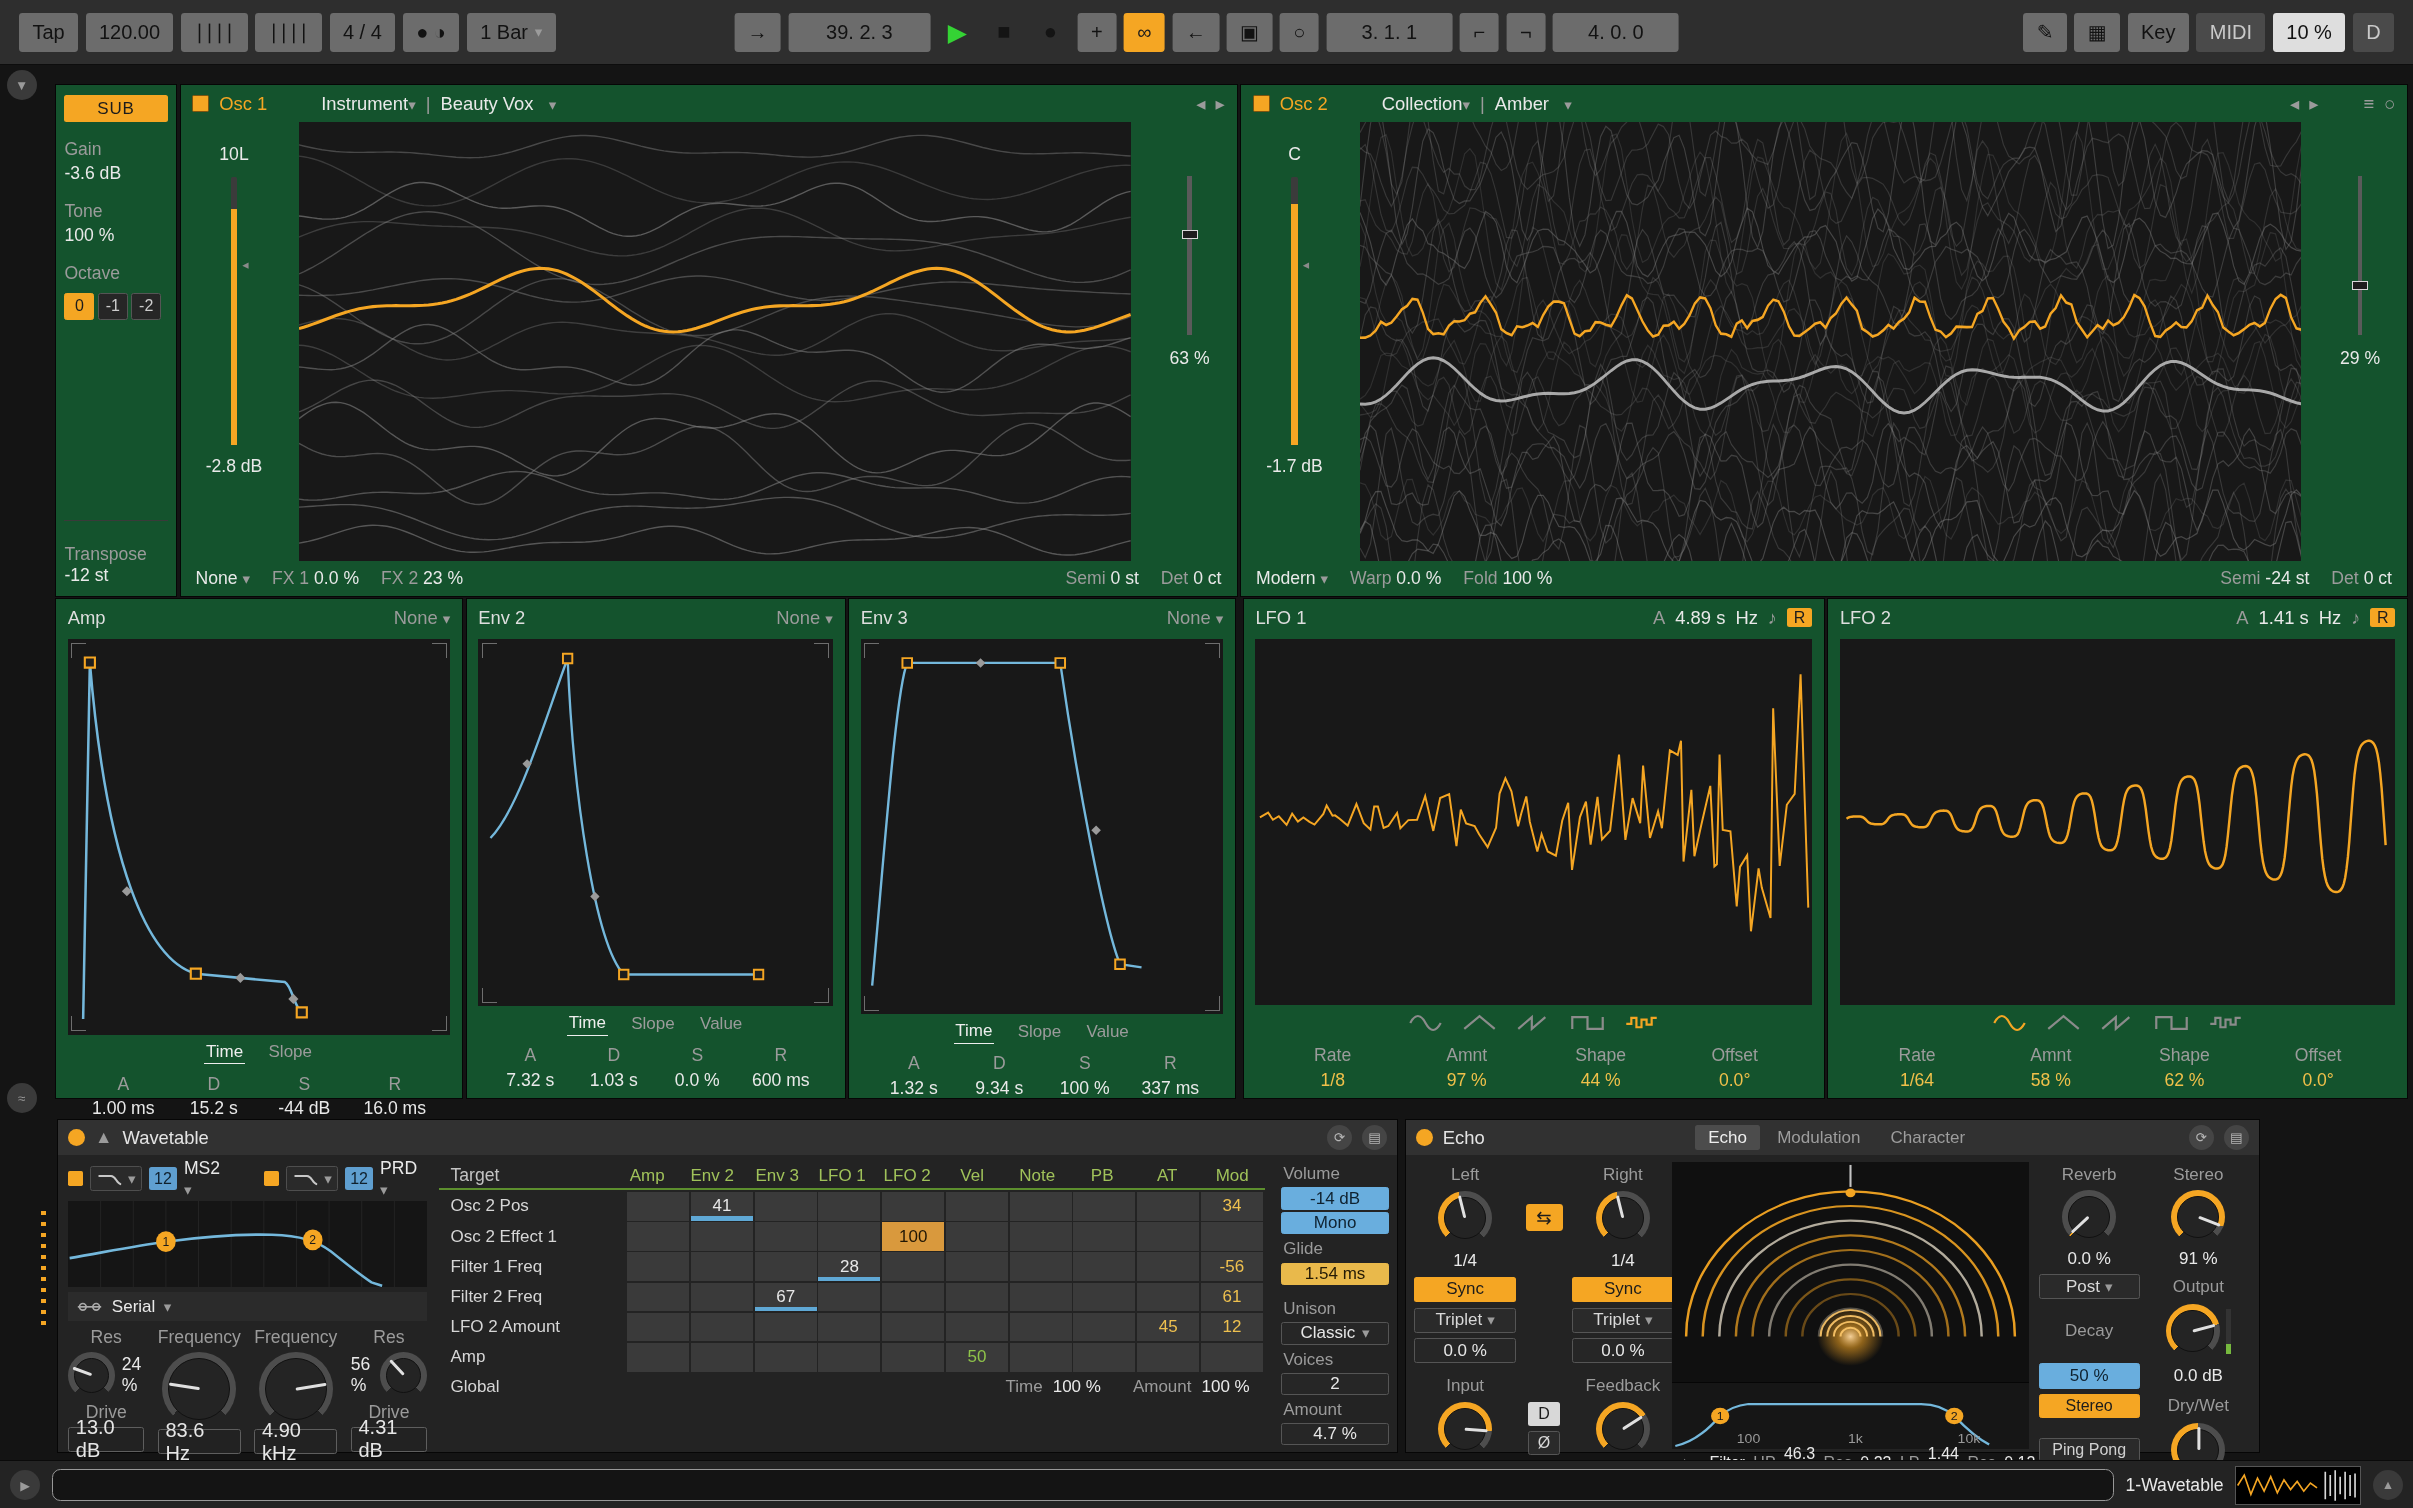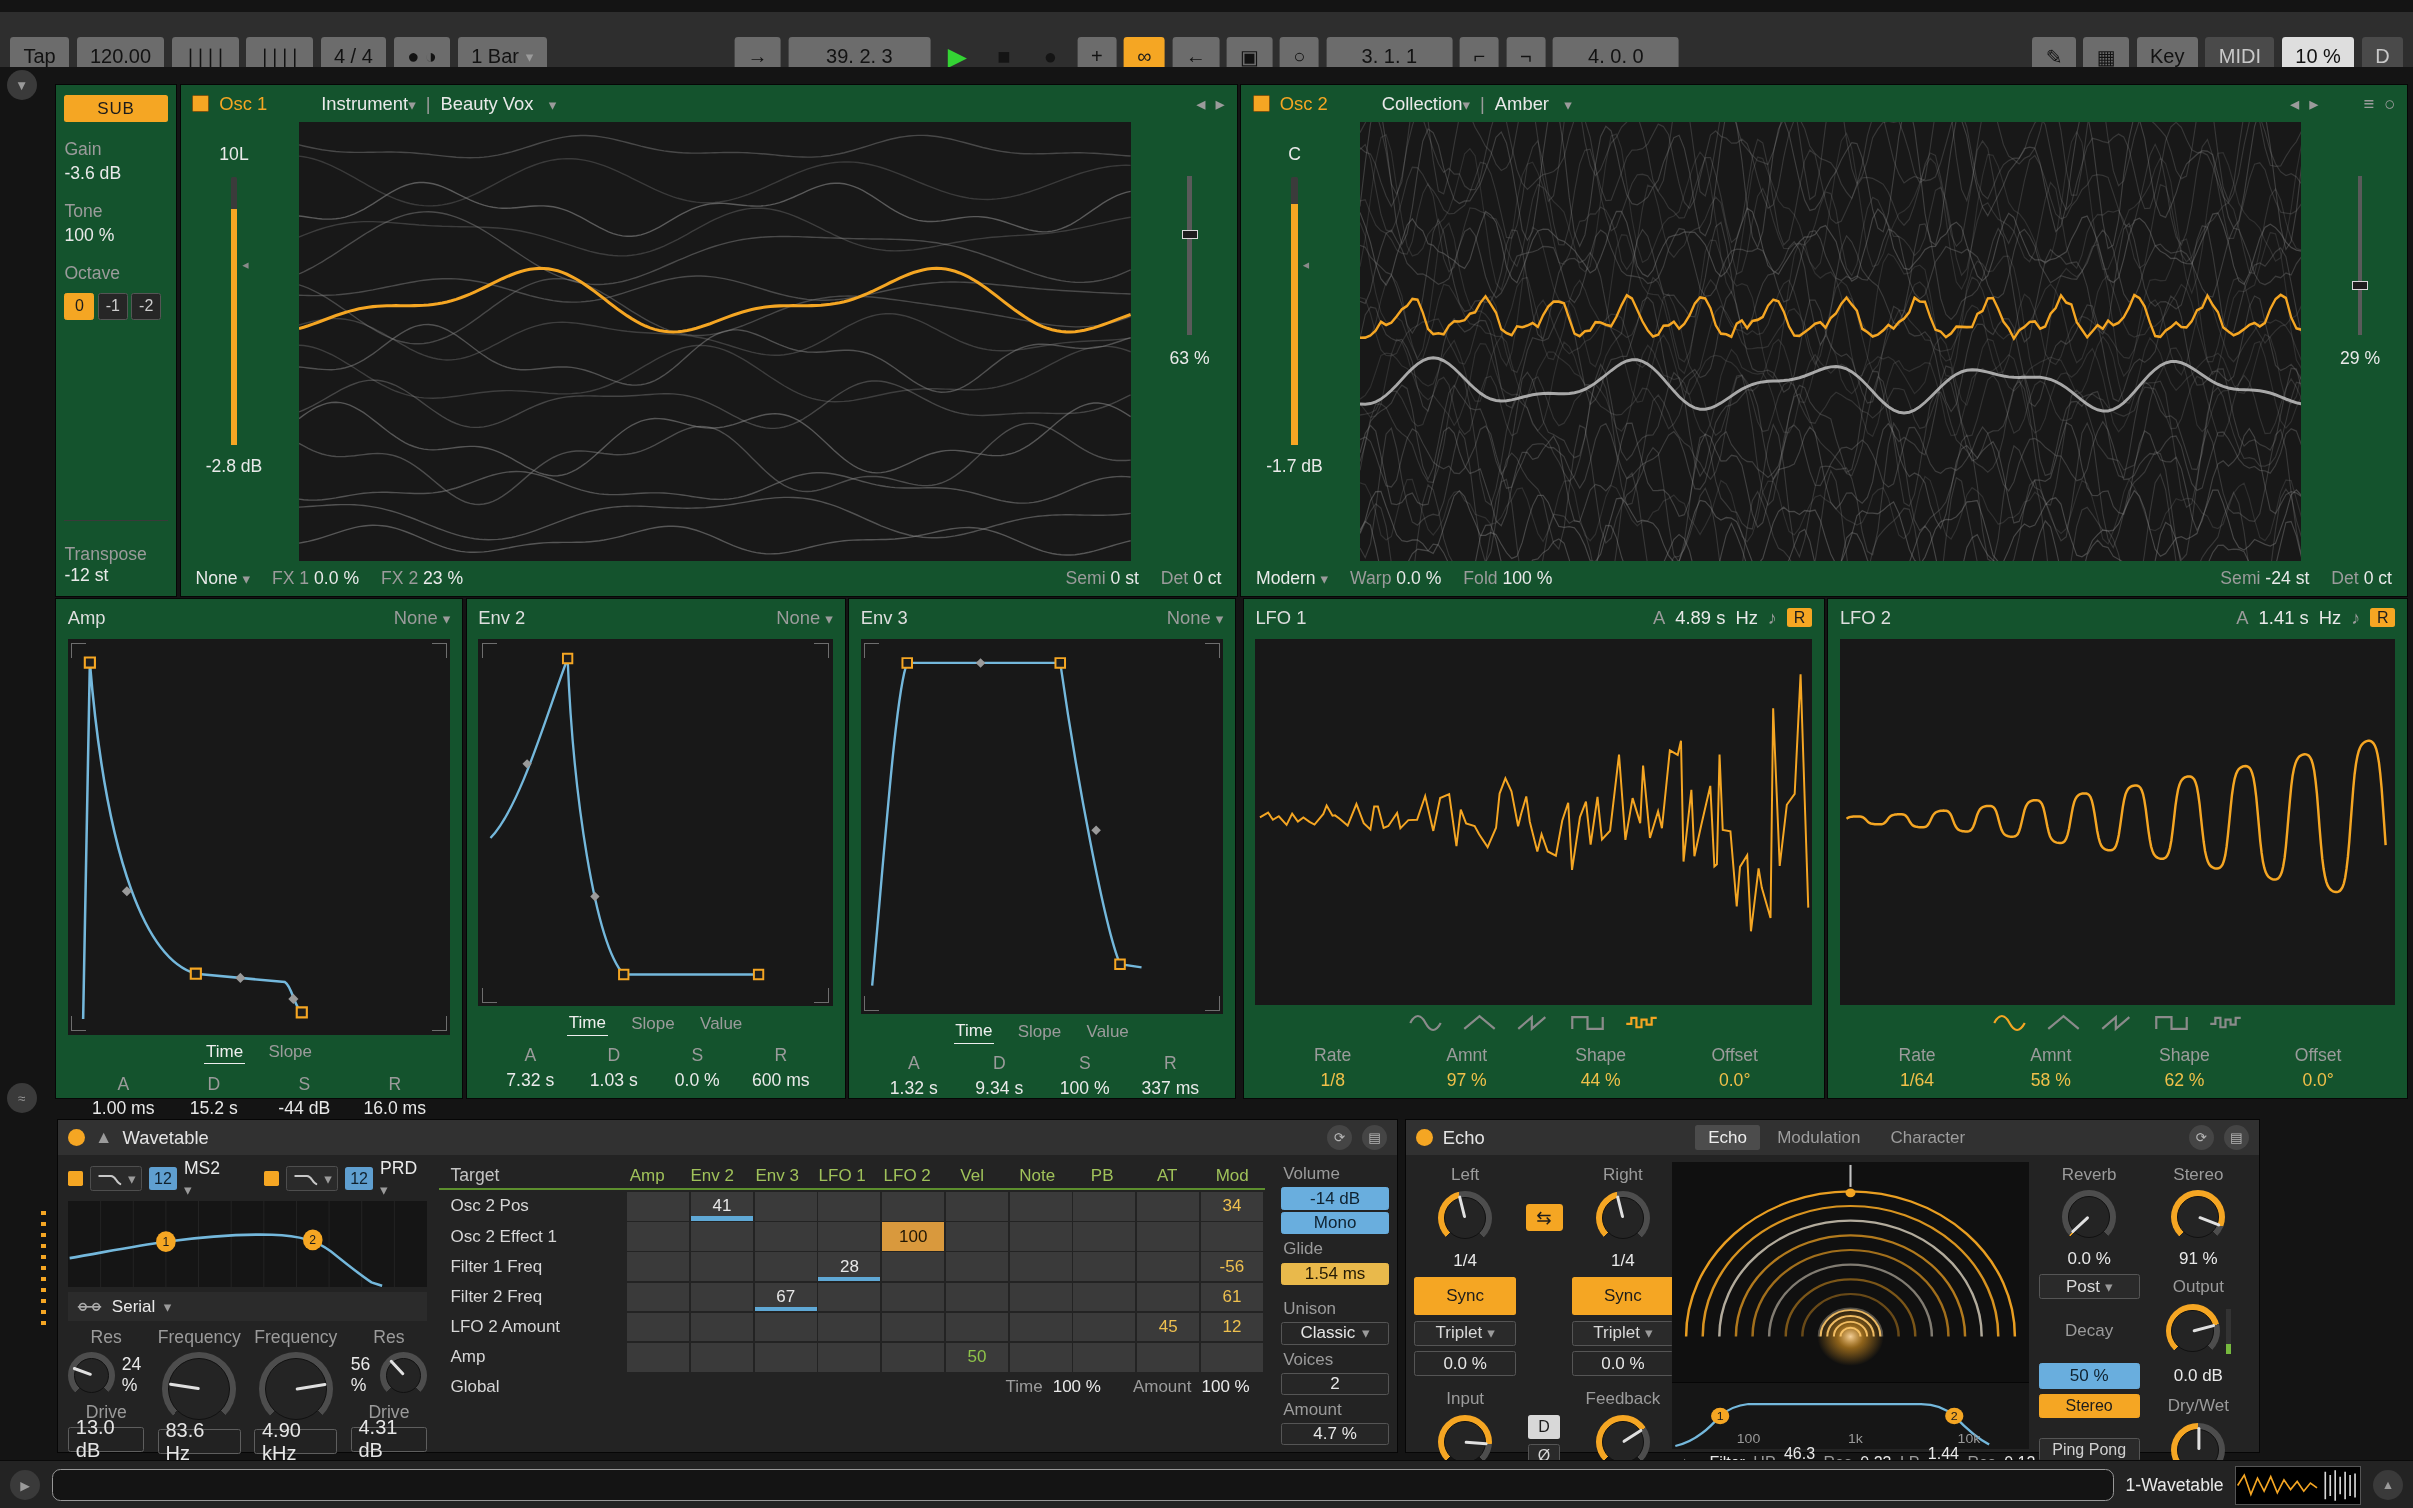--- a/index.html
+++ b/index.html
@@ -1,21 +1,21 @@
 <!DOCTYPE html>
 <html><head>
 <meta charset="utf-8">
 <style>
 *{margin:0;padding:0;box-sizing:border-box}
 html,body{width:2413px;height:1508px;background:#141414;font-family:"Liberation Sans",sans-serif;font-size:17.6px;color:#cfcfcf;overflow:hidden}
 .lbl{color:#9b9b9b}.val{color:#e9e9e9}.amber{color:#f0c04a}.spacer{flex:1}
 .caret{color:#9b9b9b;font-style:normal;font-weight:normal;font-size:15px}
 i,b{font-style:normal;font-weight:normal}
 
-.toolbar{position:absolute;left:0;top:12px;width:2413px;height:65px;background:#2e2e2e;border-bottom:1.7px solid #0d0d0d;display:flex;align-items:flex-end;padding:0 10px;font-size:20px}
+.toolbar{position:absolute;left:0;top:0;width:2413px;height:65px;background:#2e2e2e;border-bottom:1.7px solid #0d0d0d;display:flex;align-items:center;padding:0 19px;font-size:20px}
 .tbg{display:flex;align-items:center;gap:7.5px}
 .tbc{position:absolute;left:50%;transform:translateX(-50%);display:flex;align-items:center;gap:7.5px}
 .tbr{margin-left:auto;display:flex;align-items:center;gap:7.5px}
 .tbtn{height:39px;min-width:39px;padding:0 13.4px;background:#6c6c6c;border-radius:3.4px;color:#121212;display:flex;align-items:center;justify-content:center;gap:6.7px;white-space:nowrap}
 .tbtn.dim{background:#4a4a4a;color:#c9c9c9}
 .tbtn.orange{background:#f5a623;color:#1c1c1c}
 .tbtn.white{background:#dedede;color:#111}
 .tbtn.flat{background:transparent;color:#c9c9c9;padding:0 5px}
 .tbtn .green{color:#34d334;font-size:25px}
 .tbtn .dark{color:#141414;font-size:22px}
@@ -123,21 +123,21 @@
 .gbox{height:26px;border:0.8px solid #555;background:#262626;border-radius:2.5px;display:flex;align-items:center;justify-content:center;gap:6.7px;color:#e6e6e6}
 .gbox.blue{background:#69aede;color:#0f2230;border-color:#69aede}
 .gbox.amberbg{background:#e9b94b;color:#241a05;border-color:#e9b94b}
 .ggap{height:8.4px}
 
 .echo{width:855px;flex:none}
 .tabs{display:flex;gap:3.4px;margin:0 auto}
 .tabbtn{height:25px;padding:0 13.4px;border-radius:2.5px;display:flex;align-items:center;color:#9d9d9d;font-size:17px;background:transparent}
 .tabbtn.on{background:#4c4c4c;color:#eee}
 .eleft{width:266px;flex:none;display:grid;grid-template-columns:102px 49px 102px;column-gap:3.4px;row-gap:5.9px;padding:10px 5px 6.7px 8.4px;align-items:center;justify-items:center;font-size:17px}
-.syncbtn{width:100%;height:38px;background:#f5a623;color:#1c1c1c;border-radius:2.5px;display:flex;align-items:center;justify-content:center}
+.syncbtn{width:100%;height:25px;background:#f5a623;color:#1c1c1c;border-radius:2.5px;display:flex;align-items:center;justify-content:center}
 .dd{width:100%;height:25px;background:#2a2a2a;border:0.8px solid #555;border-radius:2.5px;display:flex;align-items:center;justify-content:center;gap:5px;color:#d8d8d8}
 .box{width:100%;height:25px;background:#262626;border:0.8px solid #555;border-radius:2.5px;display:flex;align-items:center;justify-content:center;color:#e6e6e6}
 .linkbtn{width:37px;height:27px;background:#f5a623;color:#1c1c1c;border-radius:3.4px;display:flex;align-items:center;justify-content:center;font-size:18.4px}
 .dstack{display:flex;flex-direction:column;gap:5px}
 .mini{width:32px;height:24px;border-radius:2.5px;display:flex;align-items:center;justify-content:center;font-size:16px}
 .mini.on{background:#d8d8d8;color:#1c1c1c}
 .mini.off{background:#2a2a2a;border:0.8px solid #555;color:#d8d8d8}
 .evizc{width:357px;flex:none;display:flex;flex-direction:column;padding-top:6.7px}
 .arcbox{height:220px;background:#101010;flex:none}
 .arcbox svg{width:100%;height:100%}

